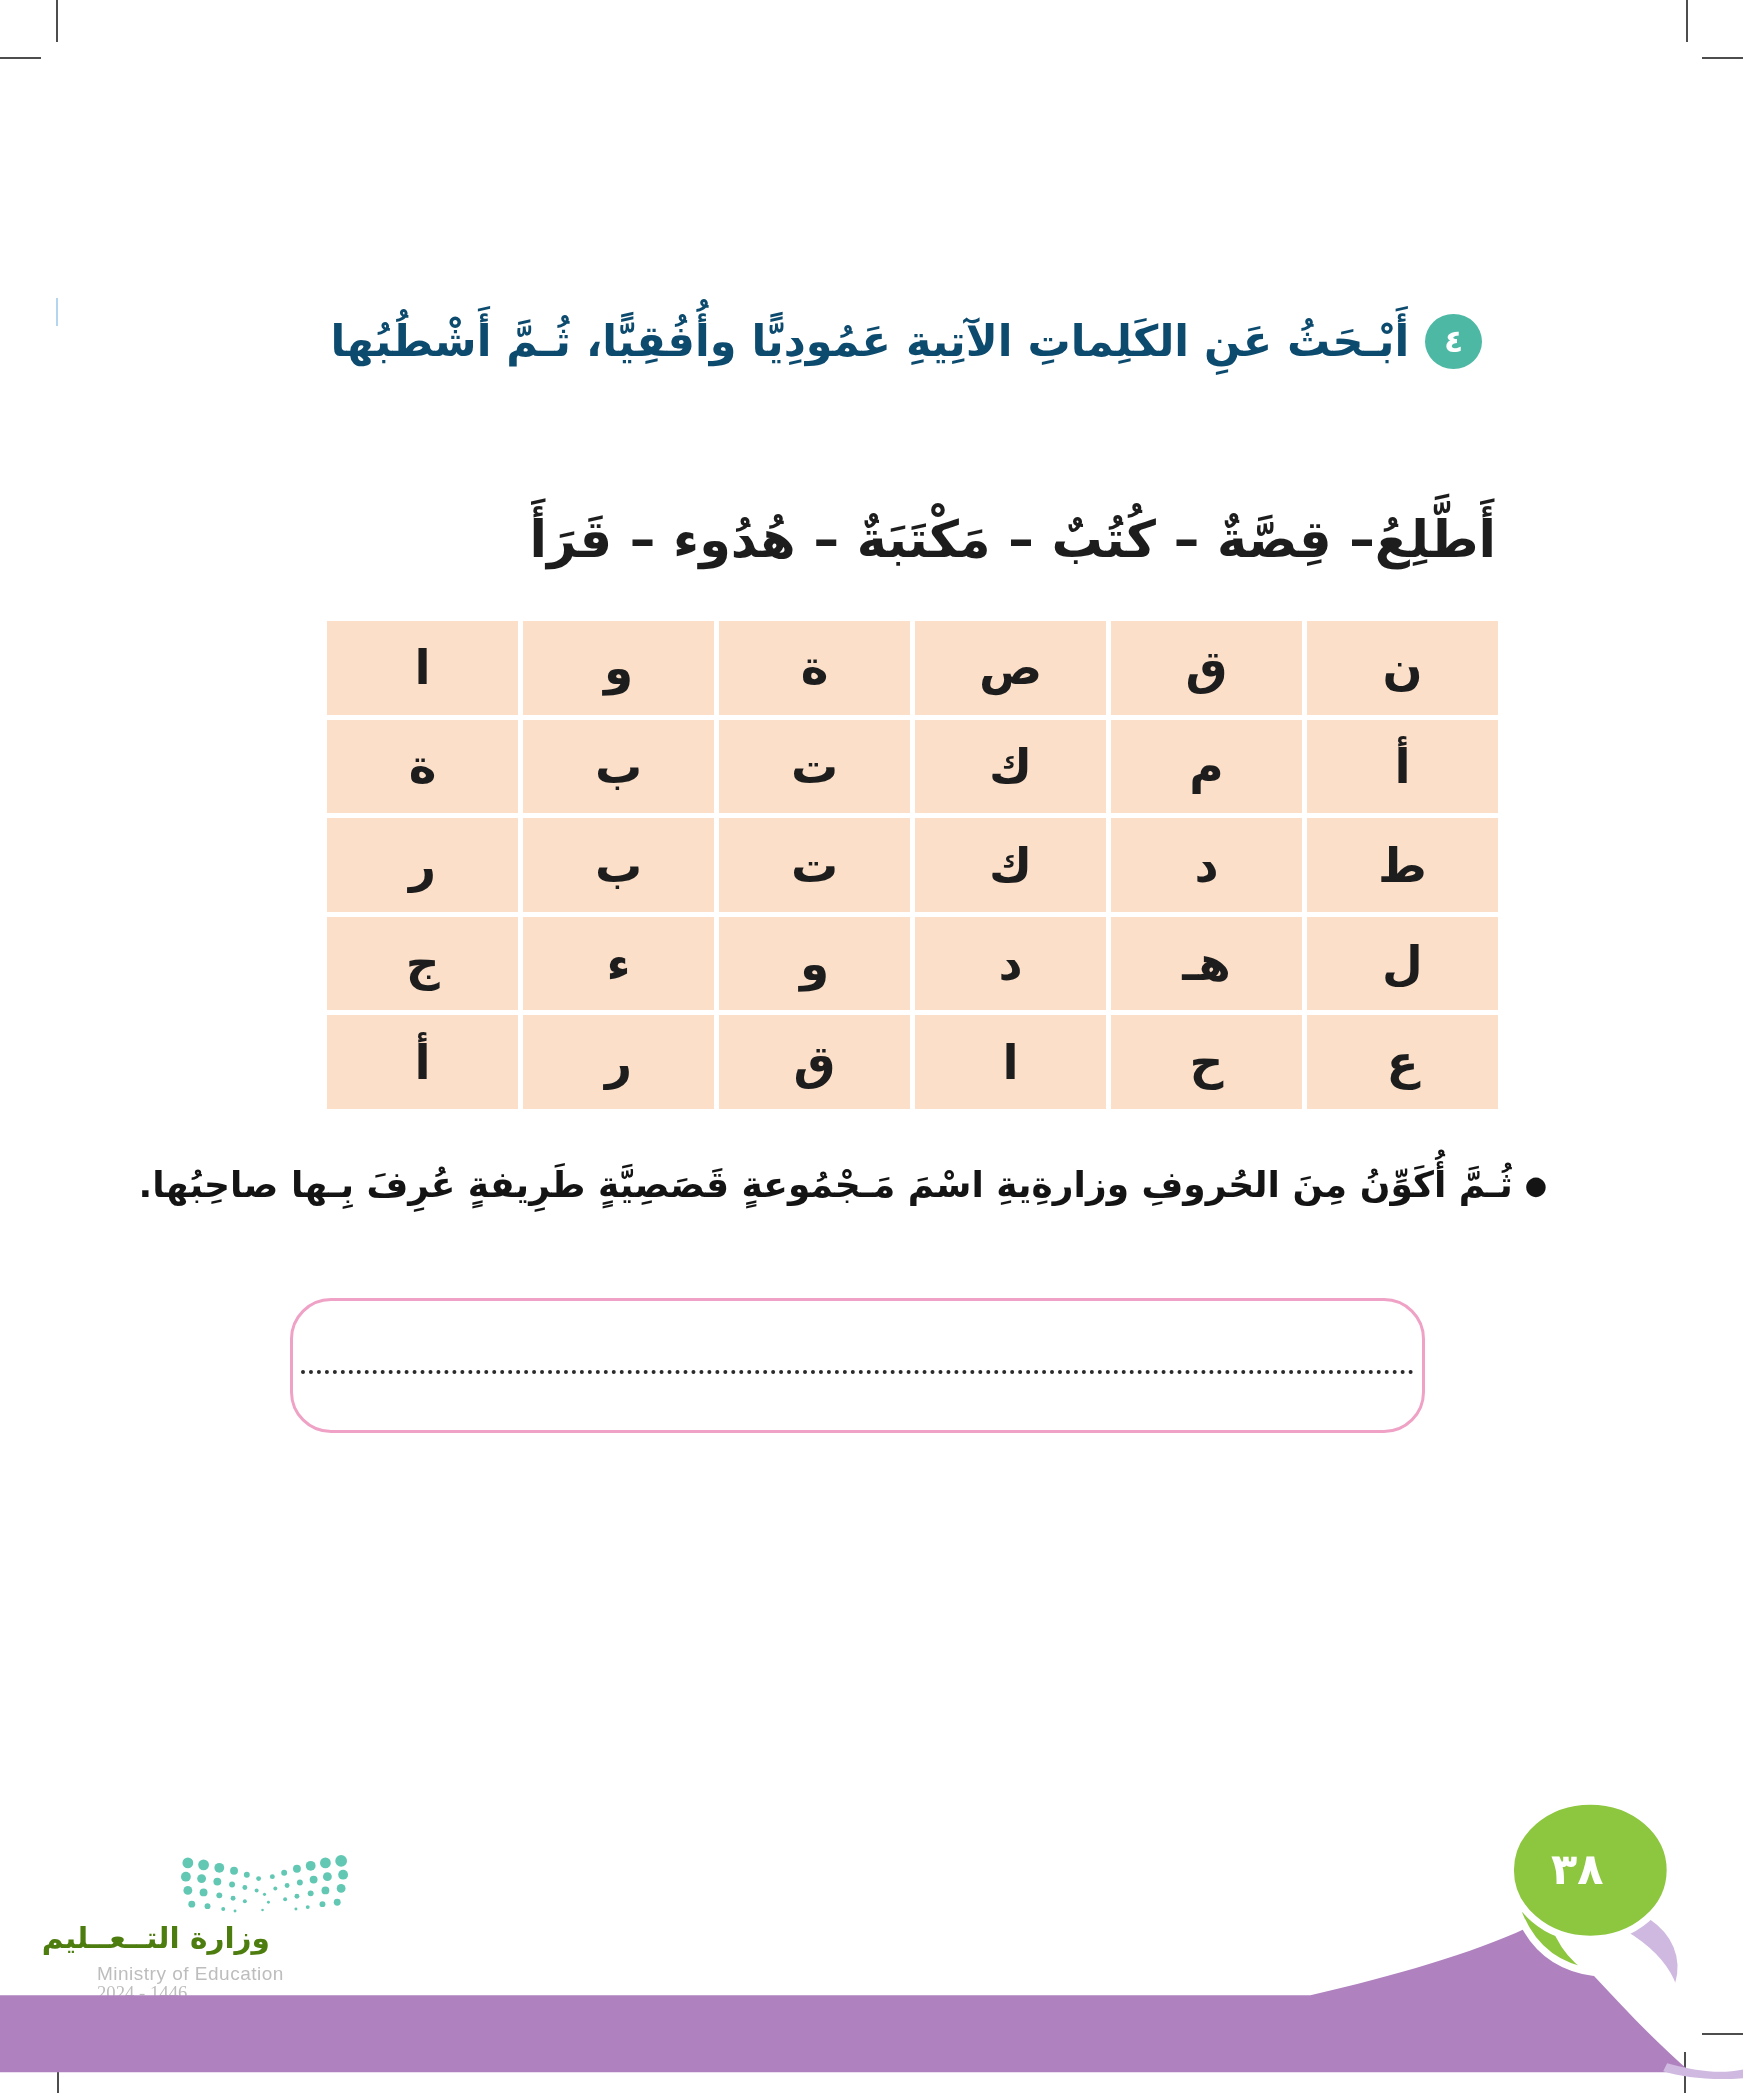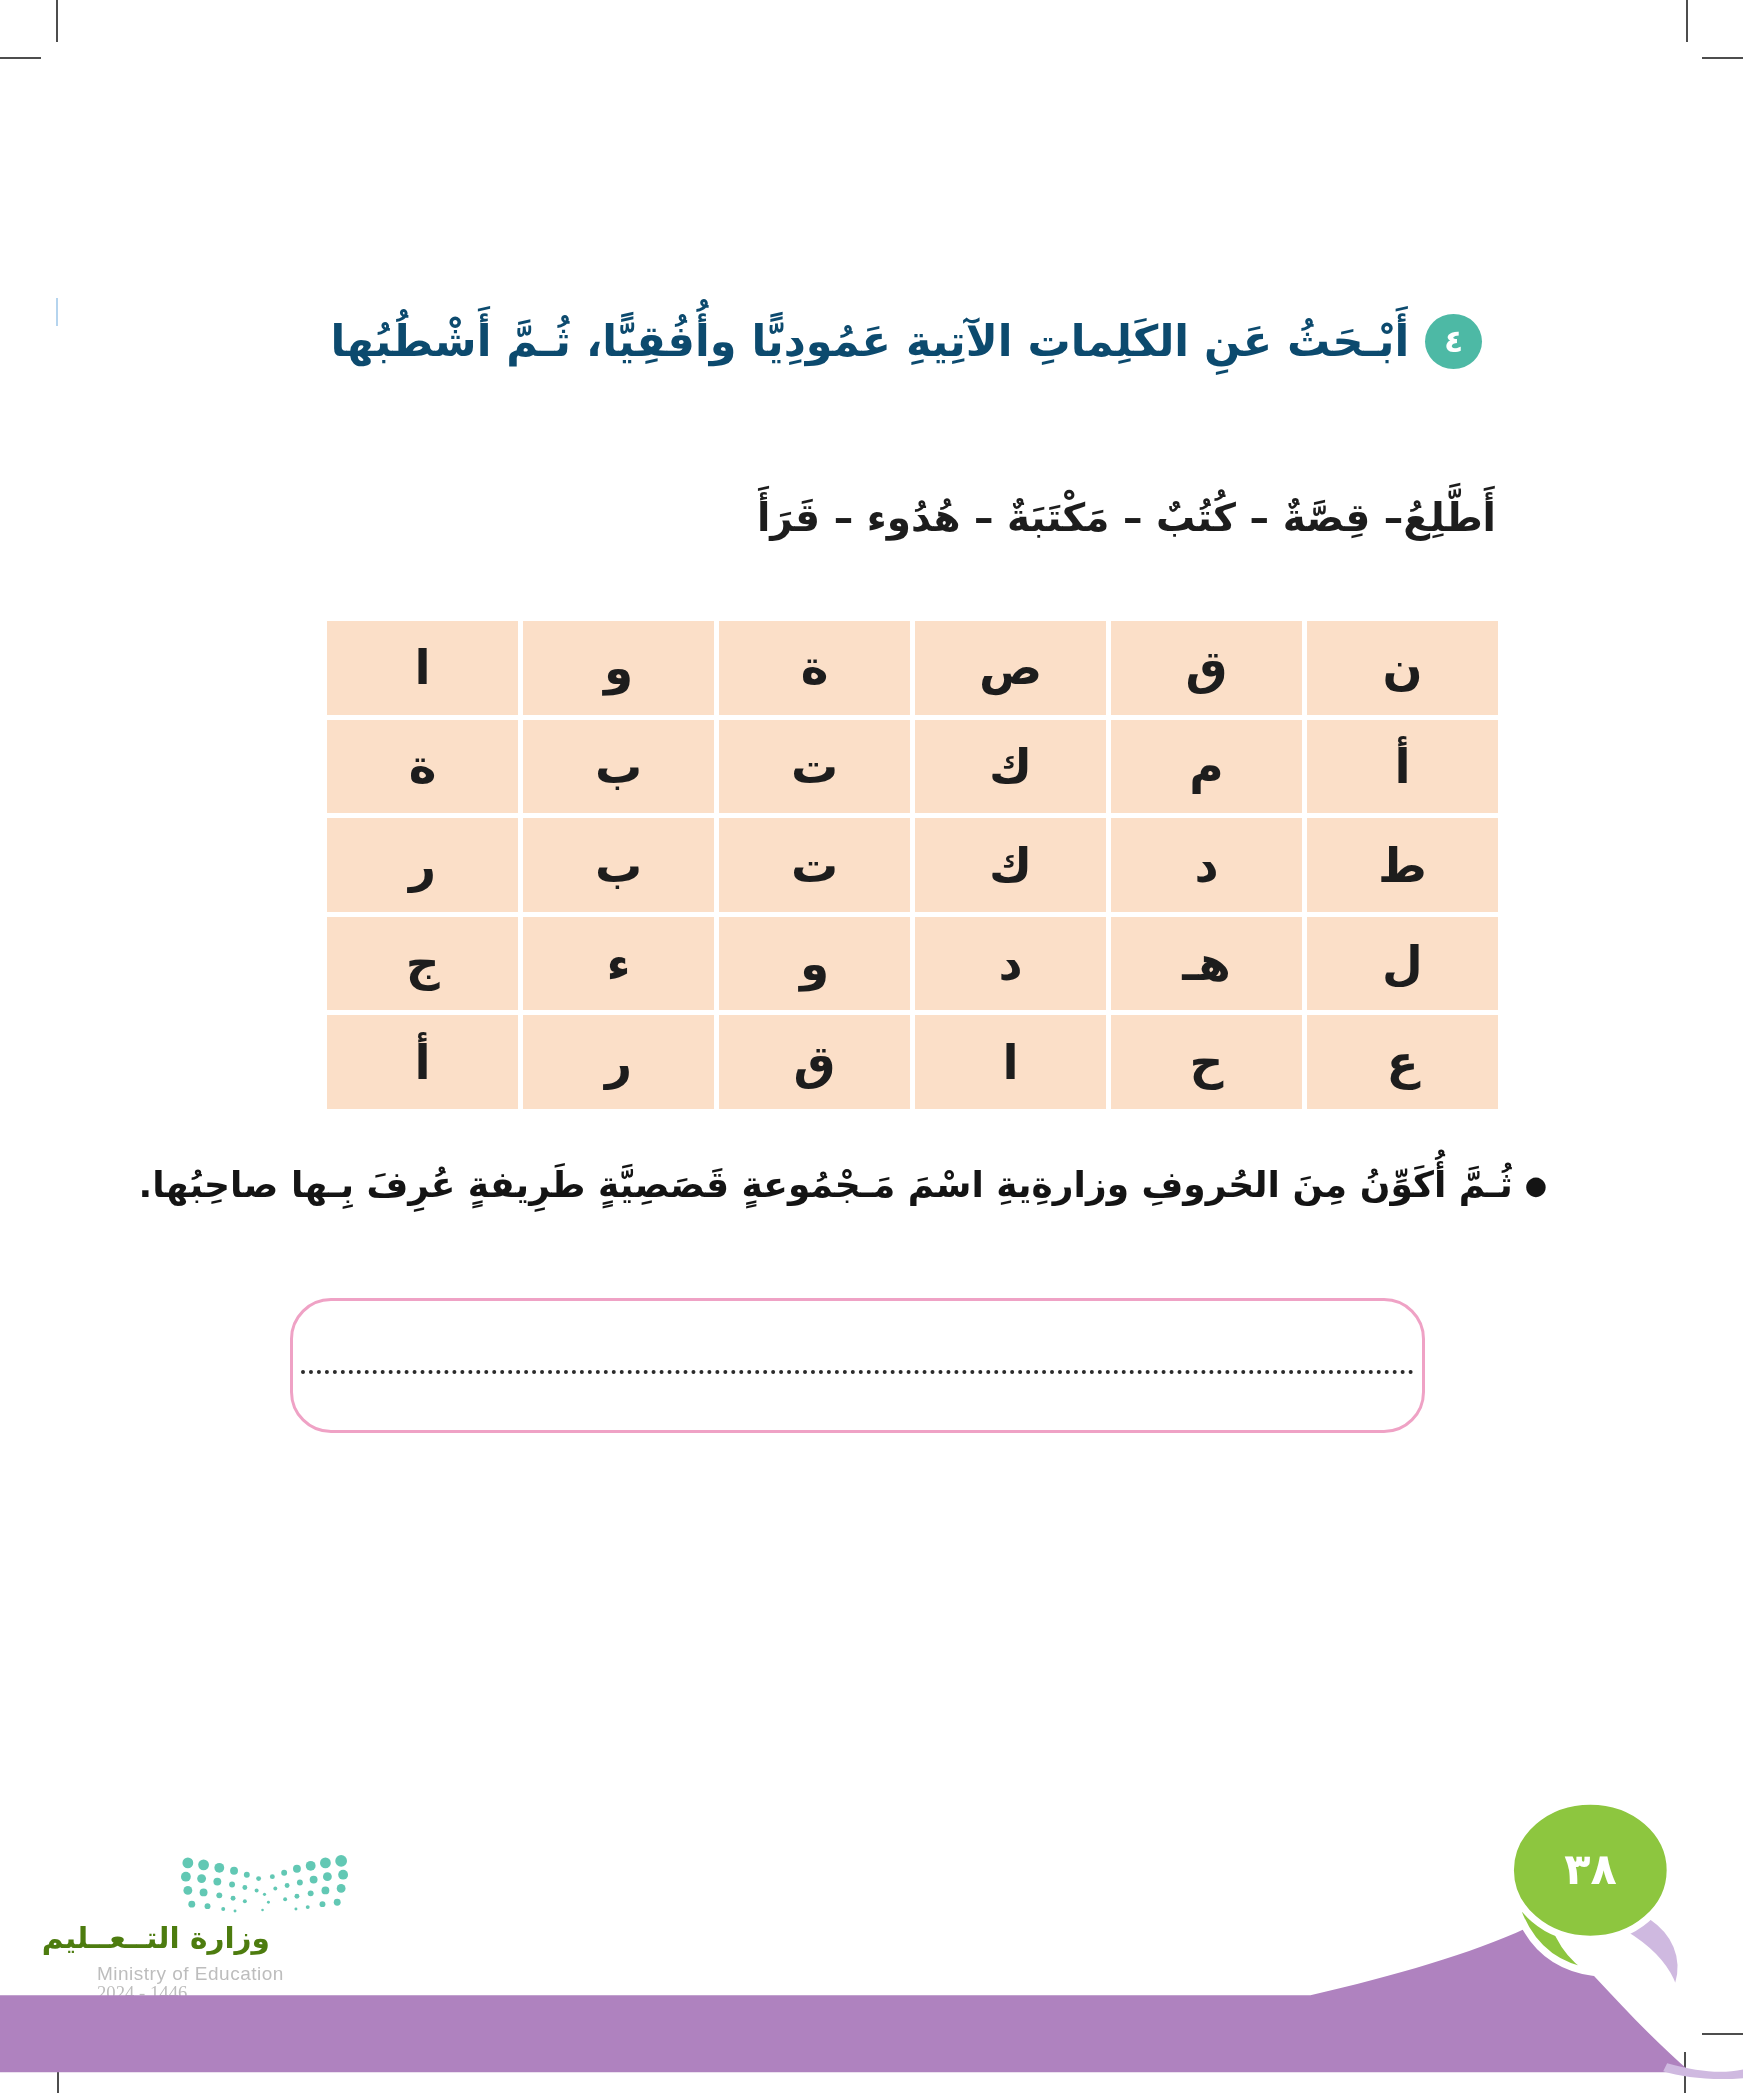--- a/index.html
+++ b/index.html
@@ -24,23 +24,23 @@
     background:#4db9a5;color:#ffffff;
     display:flex;align-items:center;justify-content:center;
     font-size:31.5px;font-weight:bold;flex:0 0 auto;
   }
   .title{
     color:#0c4a6e;font-size:43px;font-weight:bold;
     white-space:nowrap;line-height:1.6;
   }
   
   .wordlist{
-    position:absolute;top:495px;right:248px;
+    position:absolute;top:510px;right:248px;
     direction:rtl;color:#1d1d1d;
-    font-size:39px;font-weight:bold;white-space:nowrap;
+    font-size:51px;font-weight:bold;white-space:nowrap;
   }
   
   .grid{
     position:absolute;left:327px;top:621px;
     width:1171px;height:488px;
     display:grid;grid-template-columns:repeat(6,1fr);
     grid-template-rows:repeat(5,1fr);
     gap:4.9px;direction:rtl;
   }
   .cell{
@@ -80,21 +80,21 @@
     color:#bdbdbd;font-size:19px;letter-spacing:0.5px;z-index:1;white-space:nowrap;
     font-family:"Liberation Sans",sans-serif;
   }
   .logo-year{
     position:absolute;left:97px;top:1982px;
     color:#bdbdbd;font-size:18.7px;z-index:1;white-space:nowrap;
     font-family:Liberation Serif, serif;
   }
   .pagenum{
     position:absolute;left:1551px;top:1844px;width:79px;
-    text-align:center;color:#ffffff;
+    text-align:left;color:#ffffff;
     font-size:43px;font-weight:bold;z-index:3;
   }
 </style>
 </head>
 <body>
 
 <div id="page">
 
   <div class="mark" style="left:56px;top:0;width:2px;height:42px;"></div>
   <div class="mark" style="left:0;top:57px;width:41px;height:2px;"></div>

